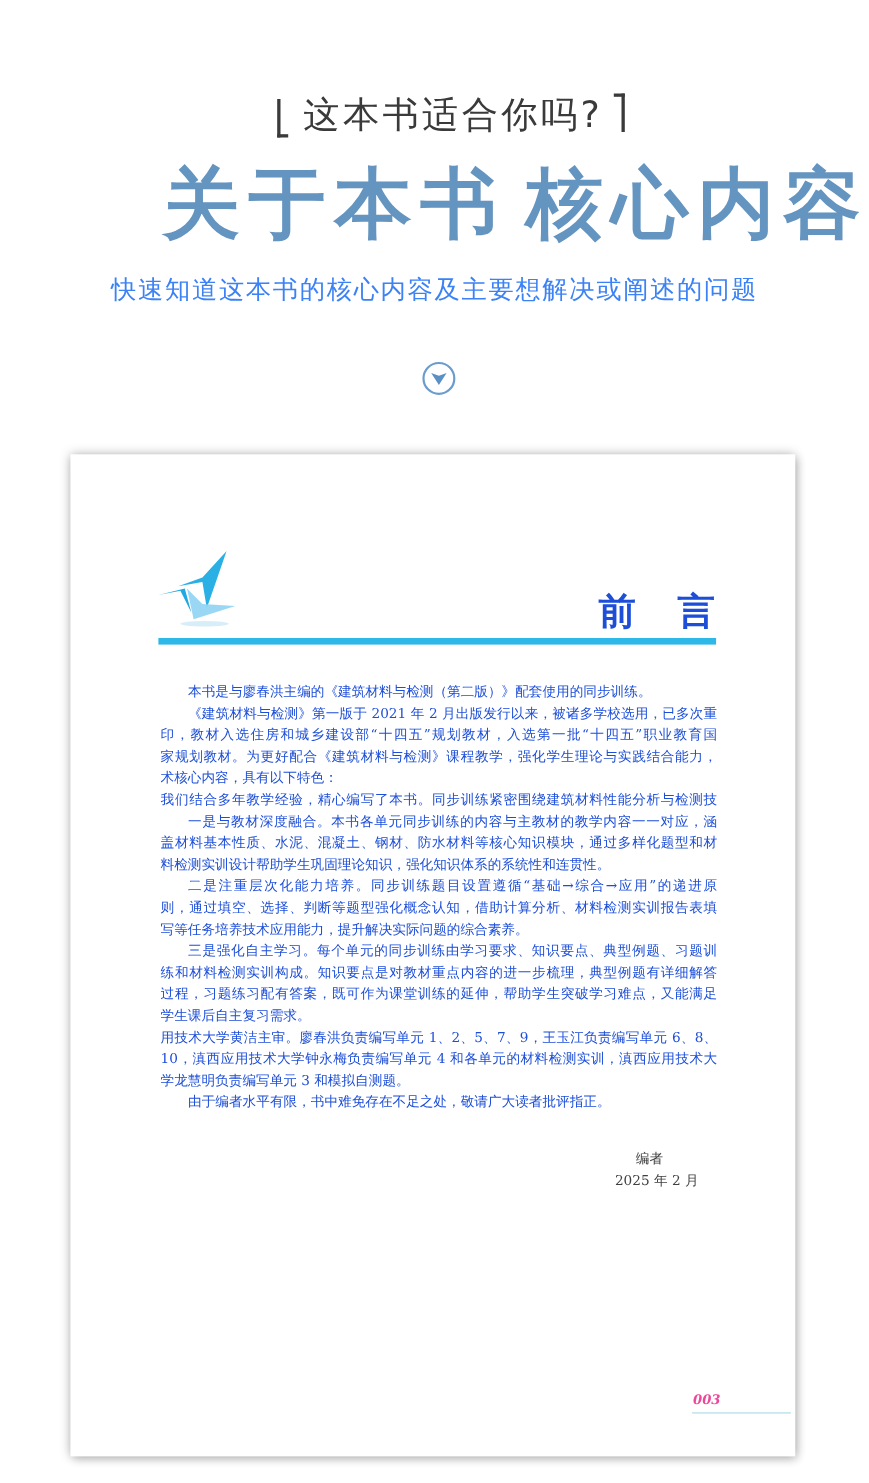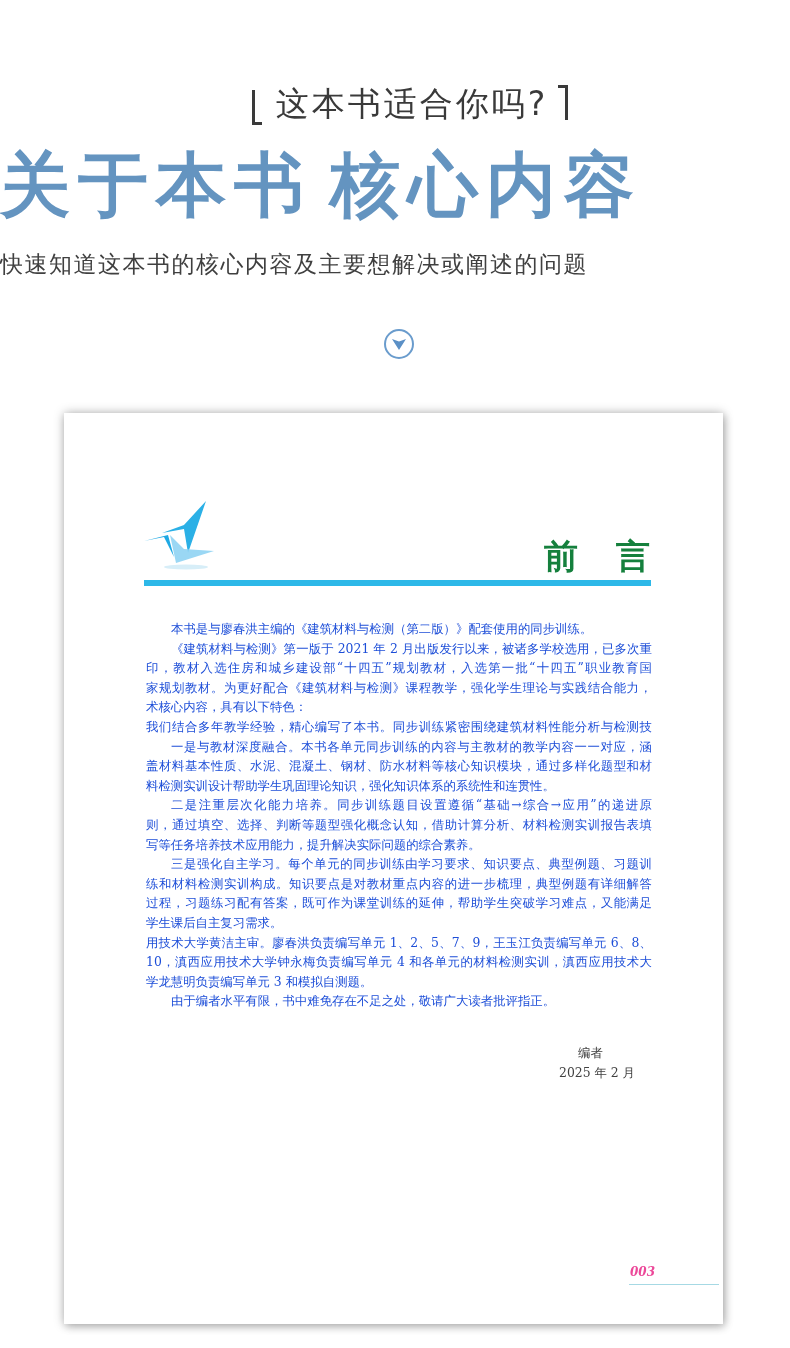--- a/index.html
+++ b/index.html
@@ -18,44 +18,44 @@
     border-left: 3px solid #3a3a3a; border-bottom: 3px solid #3a3a3a;
     margin-right: 14px; margin-top: 6px;
   }
   .bracket-right {
     display: inline-block; width: 7px; height: 32px;
     border-right: 3px solid #3a3a3a; border-top: 3px solid #3a3a3a;
     margin-left: 10px; margin-top: -4px;
   }
   .main-title {
     position: absolute; left: 0; right: 0; top: 140px; height: 90px;
-    text-align: left; color: #6494C0;
+    text-align: right; color: #6494C0;
     font-family: "DejaVu Serif", serif; font-weight: bold;
     font-size: 70px; letter-spacing: 8px; line-height: 90px;
   }
   .main-title .gap { display: inline-block; width: 18px; }
   .subtitle {
     position: absolute; left: 0; right: 0; top: 246px; height: 36px;
-    text-align: left; color: #404040; font-size: 23px; letter-spacing: 1.5px;
+    text-align: center; color: #3b82f6; font-size: 23px; letter-spacing: 1.5px;
     line-height: 36px;
   }
   .down-btn {
     position: absolute; left: 384px; top: 329px; width: 30px; height: 30px;
     border: 2px solid #6a9ccd; border-radius: 50%; box-sizing: border-box;
     display: flex; justify-content: center; align-items: center;
   }
   .card {
     position: absolute; left: 64px; top: 413px; width: 659px; height: 911px;
     background: #fff;
     box-shadow: 0 0 10px rgba(0,0,0,0.28), 2px 3px 8px rgba(0,0,0,0.18);
   }
   .logo { position: absolute; left: 80px; top: 86px; width: 72px; height: 72px; }
   .preface-title {
     position: absolute; right: 73px; top: 123px; font-family: "DejaVu Serif", serif;
-    font-weight: bold; font-size: 34px; color: #15803d; letter-spacing: 38px;
+    font-weight: bold; font-size: 34px; color: #1d4ed8; letter-spacing: 38px;
     margin-right: -38px; line-height: 40px;
   }
   .title-rule {
     position: absolute; left: 80px; top: 167px; width: 507px; height: 6px;
     background: #2DB8E8;
   }
   .body-text {
     position: absolute; left: 82px; top: 206px; width: 506px;
     font-family: "DejaVu Serif", serif; font-size: 12.4px; color: #1d4ed8;
     line-height: 19.6px;

